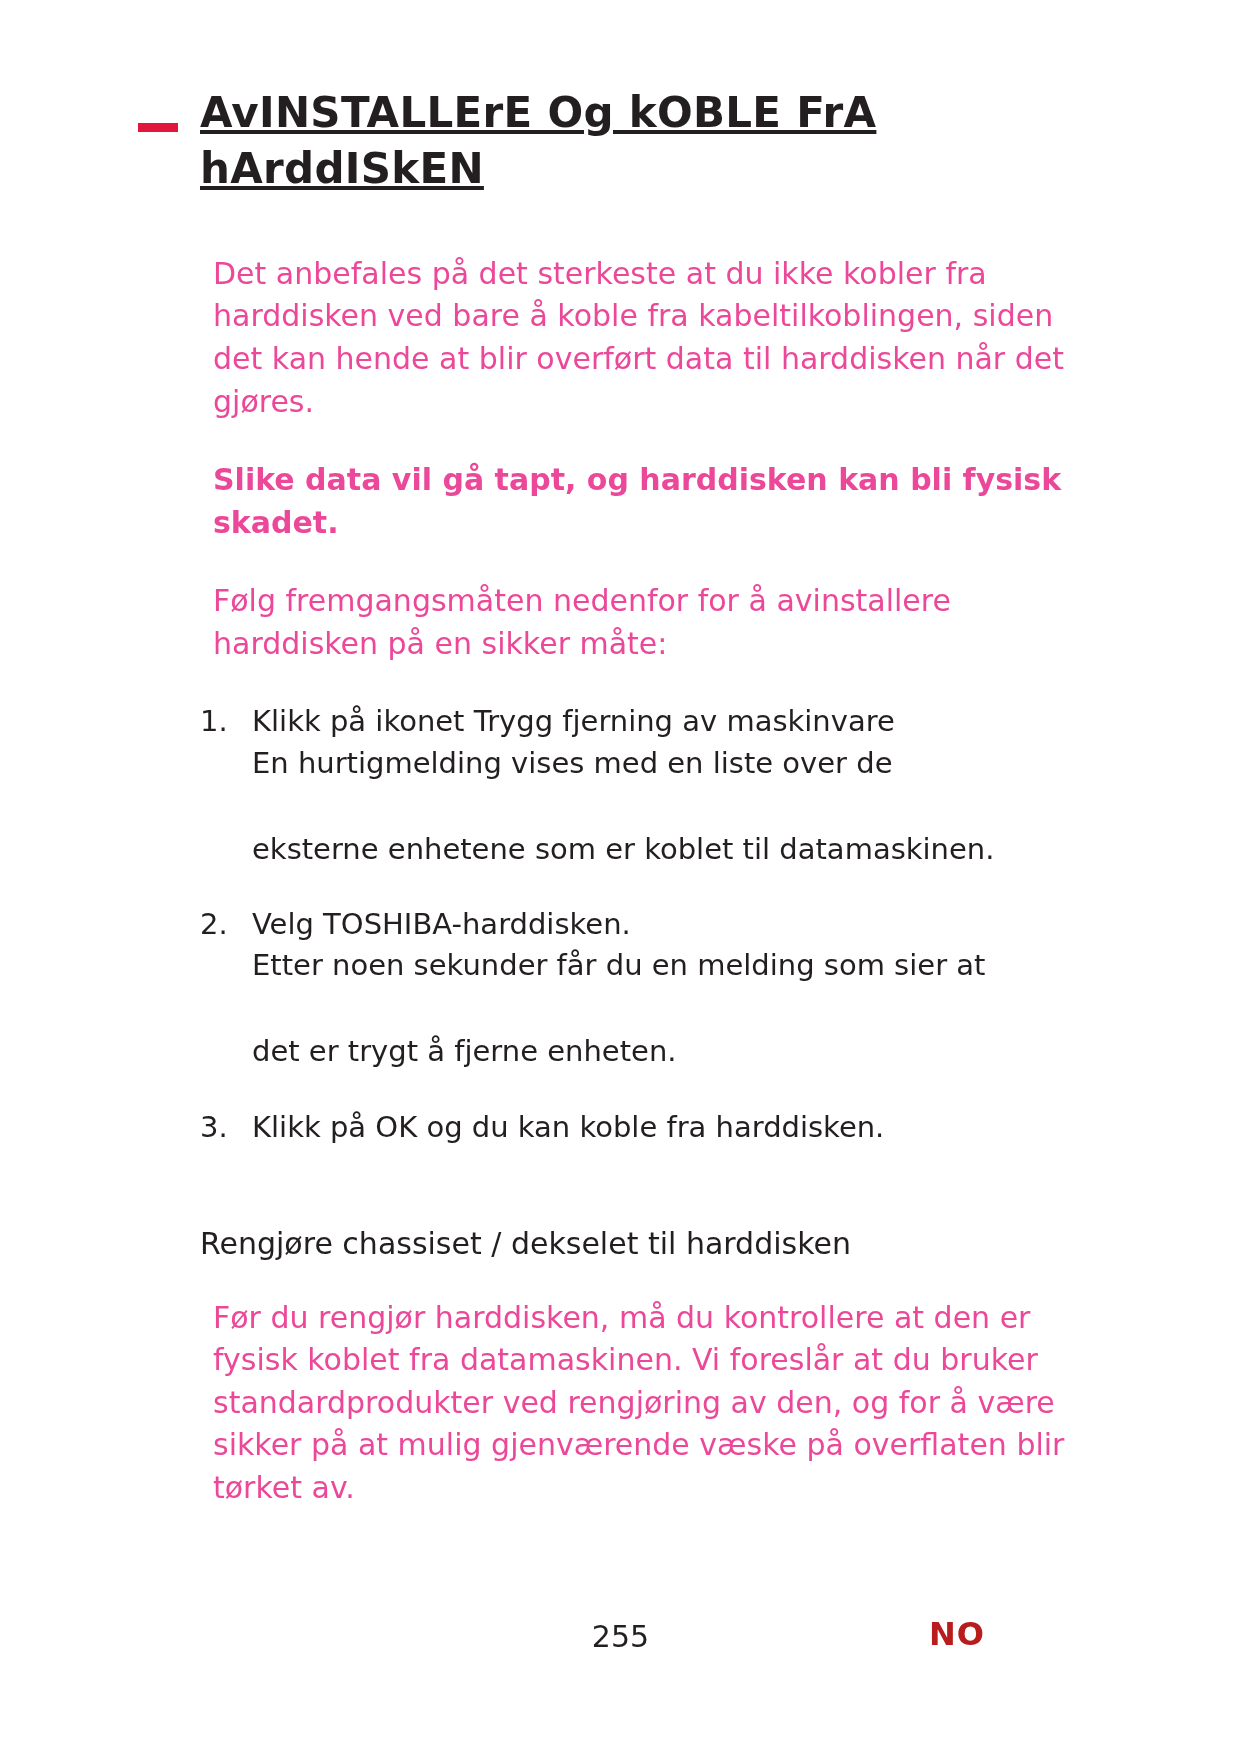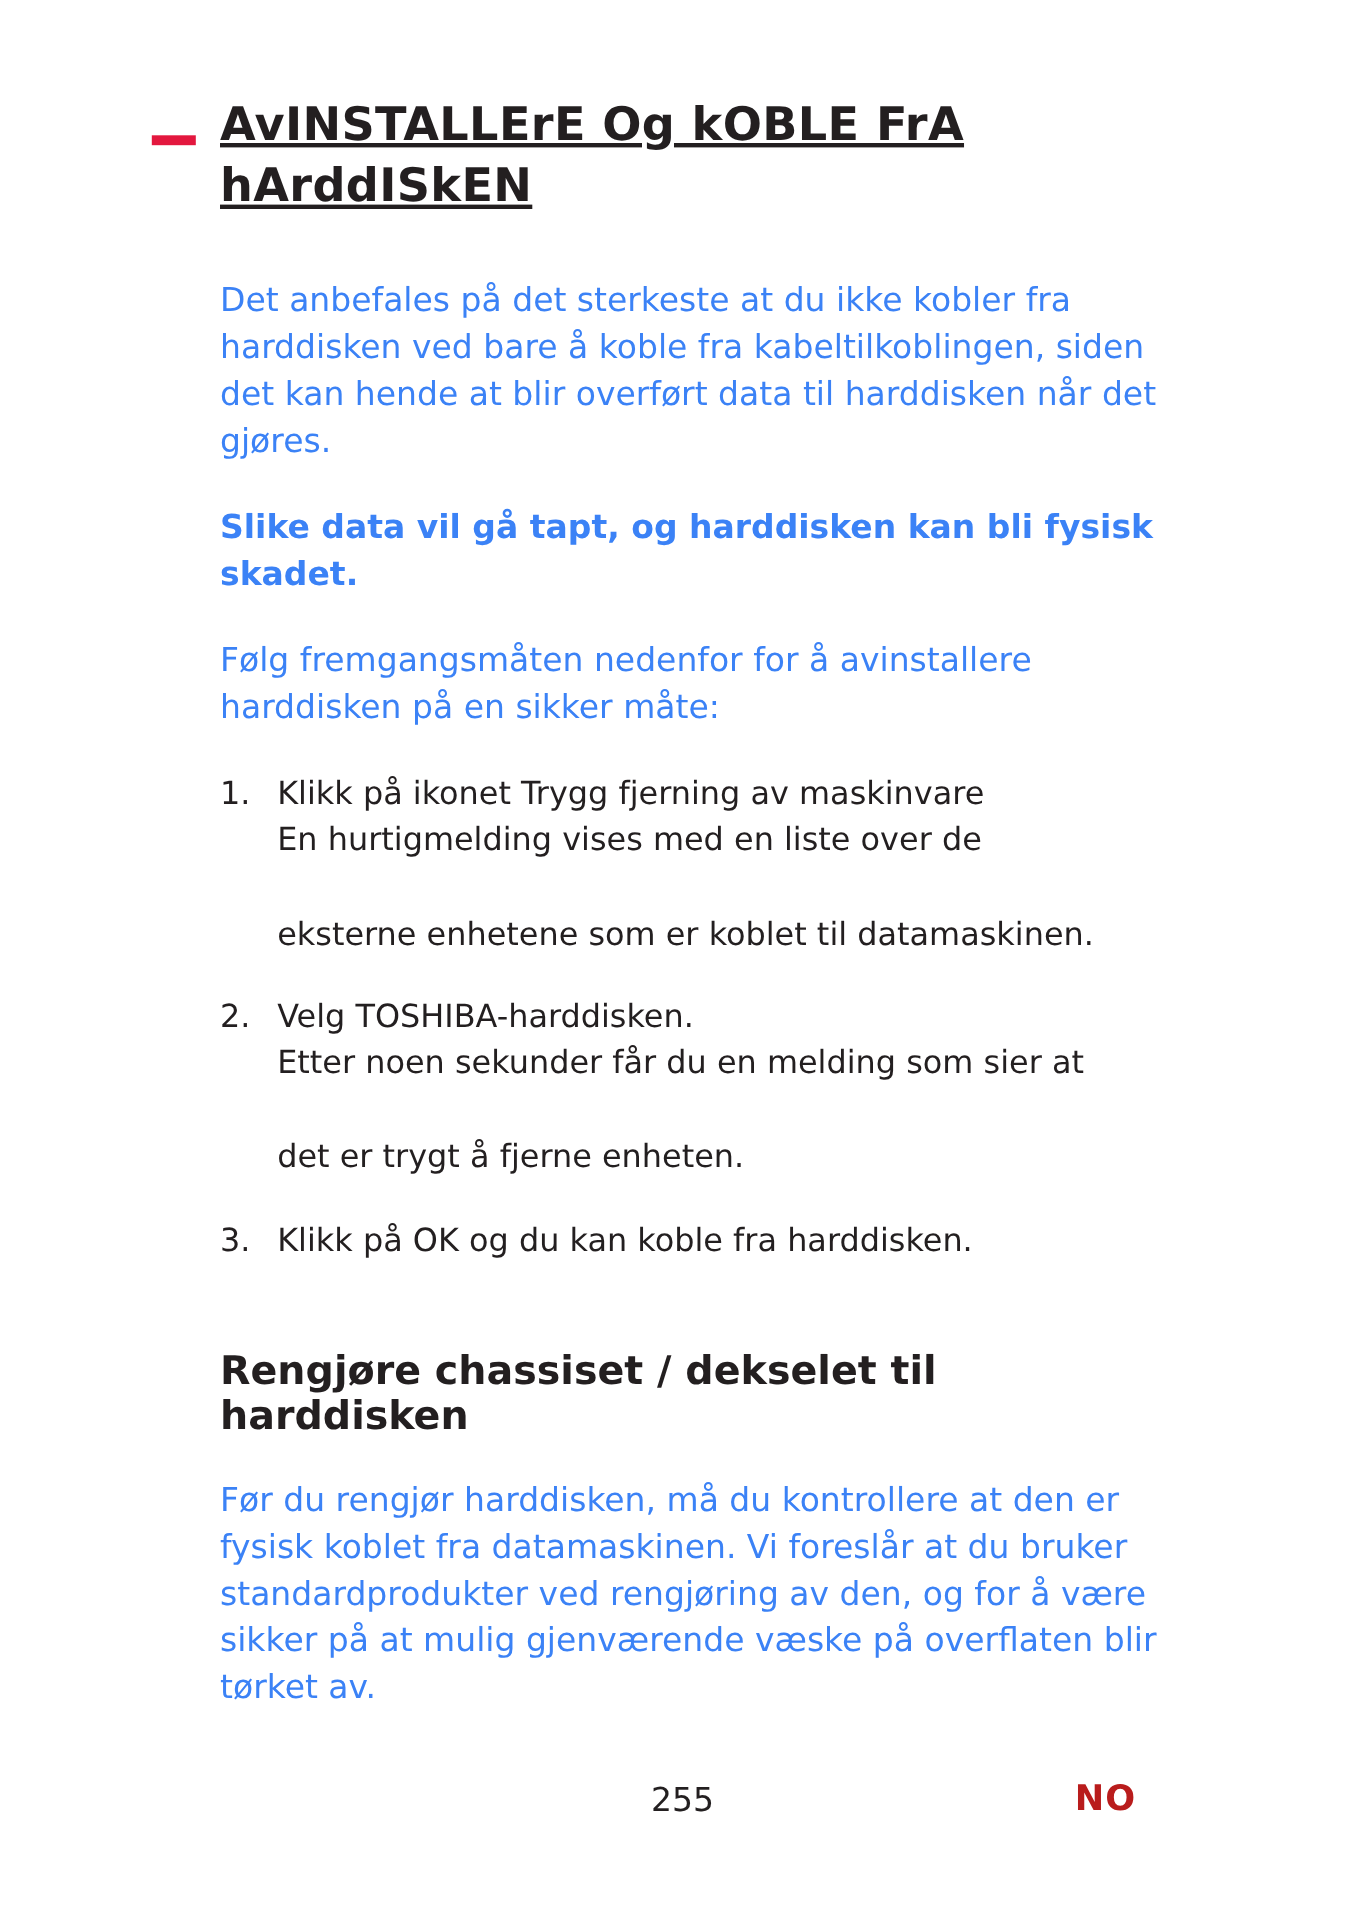--- a/index.html
+++ b/index.html
@@ -45,22 +45,22 @@
     font-size: 42px;
     line-height: 1.33;
     font-weight: bold;
     letter-spacing: 0.3px;
     color: #231f20;
     text-decoration: underline;
   }
   p.para {
     font-size: 30px;
     line-height: 1.42;
-    margin: 36px 0 0 0;
-    color: #3b82f6;
+    margin: 36px 0 0 13px;
+    color: #ec4899;
   }
   p.para.bold {
     font-weight: bold;
   }
   p.first {
     margin-top: 56px;
   }
   ol.steps {
     list-style: none;
     margin: 36px 0 0 0;
@@ -78,32 +78,31 @@
     position: absolute;
     left: 0;
     top: 0;
     width: 42px;
     text-align: left;
   }
   ol.steps li .l1 { display: block; }
   ol.steps li .l2 { display: block; }
   ol.steps li .l3 { display: block; margin-top: 45px; }
   h2.sub {
-    font-size: 36px;
-    font-weight: bold;
+    font-size: 30px;
+    font-weight: normal;
     margin: 78px 0 0 0;
     color: #231f20;
   }
   .footer {
     position: absolute;
     left: 0;
     bottom: 95px;
     width: 1145px;
     height: 40px;
-    padding-left: 48px;
   }
   .page-number {
     position: absolute;
     left: 0;
     width: 1241px;
     text-align: center;
     font-size: 30px;
     color: #231f20;
   }
   .lang {

